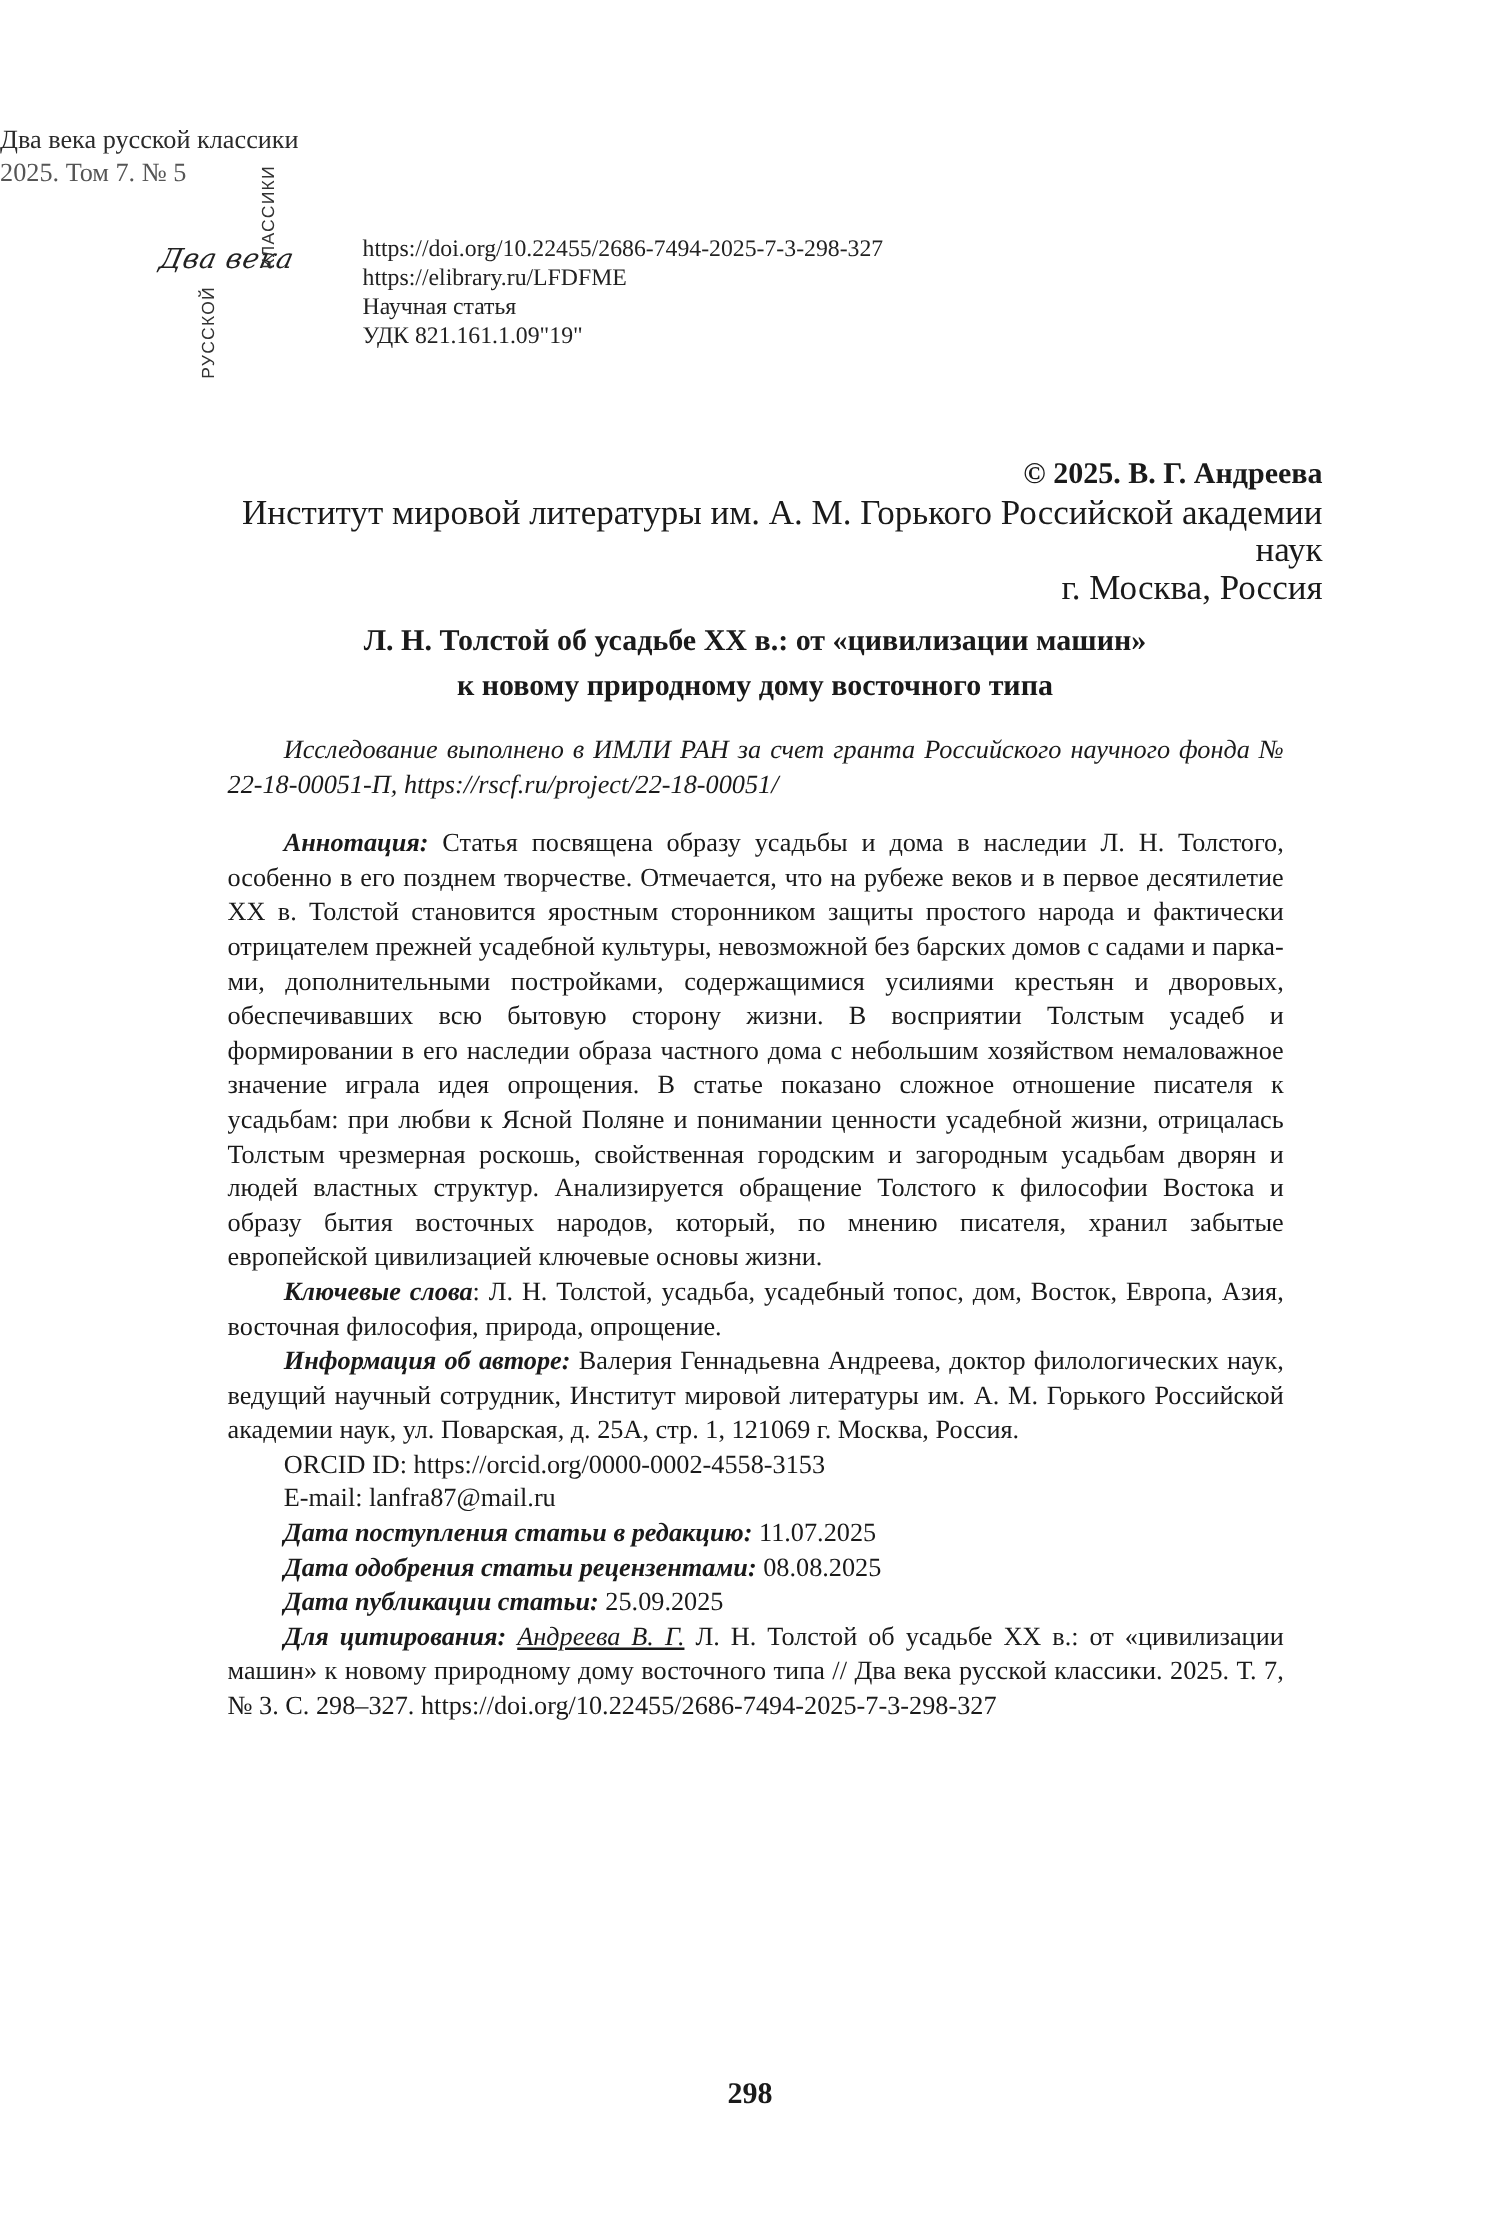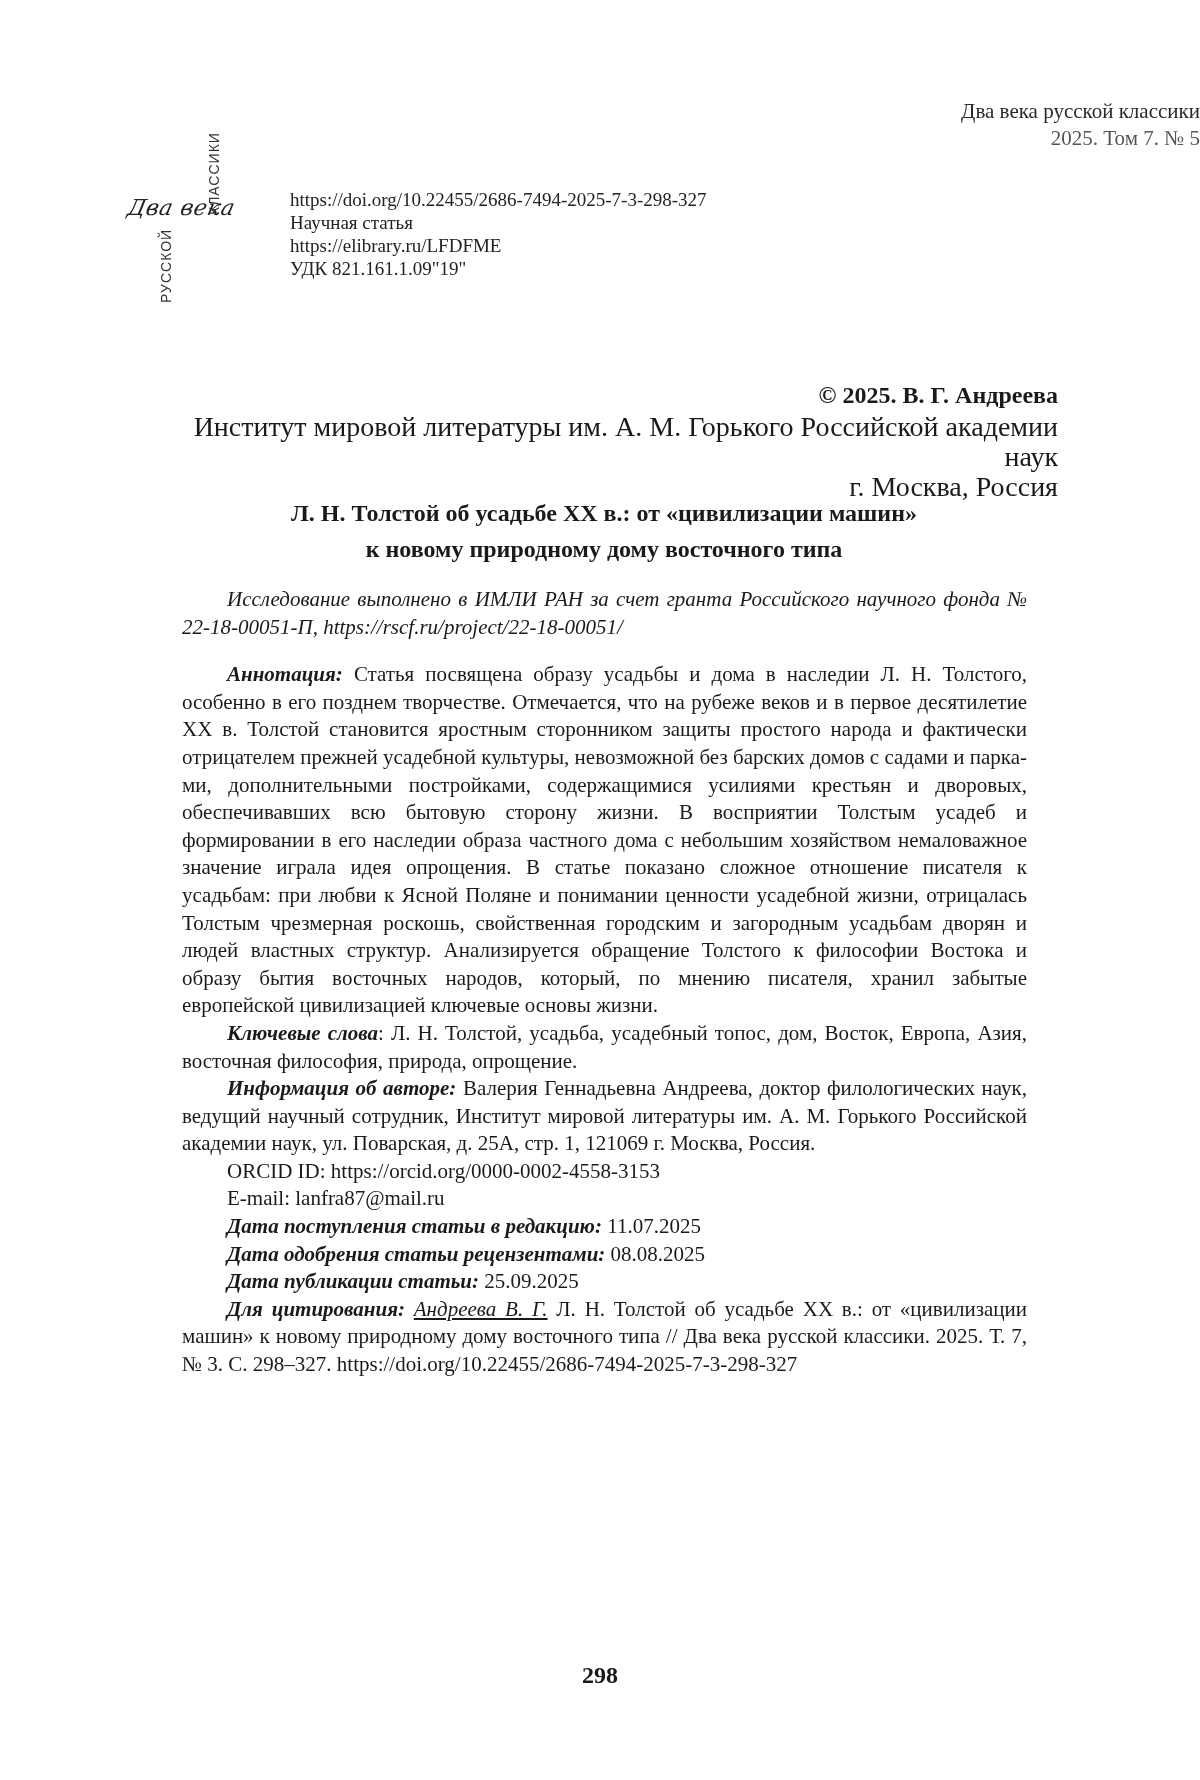--- a/index.html
+++ b/index.html
@@ -2,38 +2,38 @@
 <html><head>
 <meta charset="utf-8">
 <style>
   html, body { margin: 0; padding: 0; background: #ffffff; }
   body {
     width: 1200px; height: 1780px; position: relative; overflow: hidden;
     font-family: "Liberation Serif", "DejaVu Serif", serif;
     color: #1a1a1a;
   }
   .abs { position: absolute; }
-  .journal-header { left: 0; width: 1200px; top: 98px; text-align: right; font-size: 21px; line-height: 27px; color: #2a2a2a; }
+  .journal-header { left: 0; width: 1200px; top: 98px; text-align: left; font-size: 21px; line-height: 27px; color: #2a2a2a; }
   .journal-header .issue { color: #555; }
   .logo { left: 128px; top: 195px; width: 120px; height: 125px; }
   .logo .script {
     position: absolute; left: 0; top: 0; font-family: "DejaVu Serif", serif; font-style: italic;
     font-size: 22px; color: #222; letter-spacing: 0.5px; white-space: nowrap;
     transform: skewX(-12deg);
   }
   .logo .v1, .logo .v2 {
     position: absolute; font-family: "Liberation Sans", sans-serif; font-size: 14px; color: #333;
     white-space: nowrap; letter-spacing: 1px;
   }
   .logo .v1 { left: 30px; top: 20px; transform-origin: left top; transform: translate(0, 88px) rotate(-90deg); }
   .logo .v2 { left: 62px; top: 20px; transform-origin: left top; transform: translate(0, 0) rotate(90deg) translate(0, -16px) scaleX(-1) scaleY(-1); }
   .meta { left: 290px; top: 188px; font-size: 19px; line-height: 23px; color: #222; }
   .meta div { white-space: nowrap; }
   .author-block { left: 150px; width: 908px; top: 362px; text-align: right; }
-  .author-block .author { font-size: 24px; font-weight: bold; line-height: 34px; margin-top: 16px; }
+  .author-block .author { font-size: 24px; font-weight: bold; line-height: 34px; }
   .author-block .aff { font-size: 28px; line-height: 30px; }
   .title { left: 150px; width: 908px; top: 495px; text-align: center; font-size: 24px; font-weight: bold; line-height: 36px; }
   .body-text {
     left: 182px; width: 845px; top: 586px; font-size: 21px; line-height: 27.6px; text-align: justify;
     hyphens: manual;
   }
   .grant { font-style: italic; text-indent: 45px; margin-bottom: 20px; }
   .para { text-indent: 45px; margin: 0; }
   .label { font-weight: bold; font-style: italic; }
   .cite-italic { font-style: italic; text-decoration: underline; }
@@ -49,22 +49,22 @@
 </div>
 
 <div class="abs logo">
   <span class="script">Два века</span>
   <span class="v1">РУССКОЙ</span>
   <span class="v2">КЛАССИКИ</span>
 </div>
 
 <div class="abs meta">
   <div><a class="link">https://doi.org/10.22455/2686-7494-2025-7-3-298-327</a></div>
+  <div><a class="link">https://elibrary.ru/LFDFME</a></div>
   <div>Научная статья</div>
-  <div><a class="link">https://elibrary.ru/LFDFME</a></div>
   <div>УДК 821.161.1.09"19"</div>
 </div>
 
 <div class="abs author-block">
   <div class="author">© 2025. В. Г. Андреева</div>
   <div class="aff">Институт мировой литературы им. А. М. Горького Российской академии наук</div>
   <div class="aff">г. Москва, Россия</div>
 </div>
 
 <div class="abs title">

